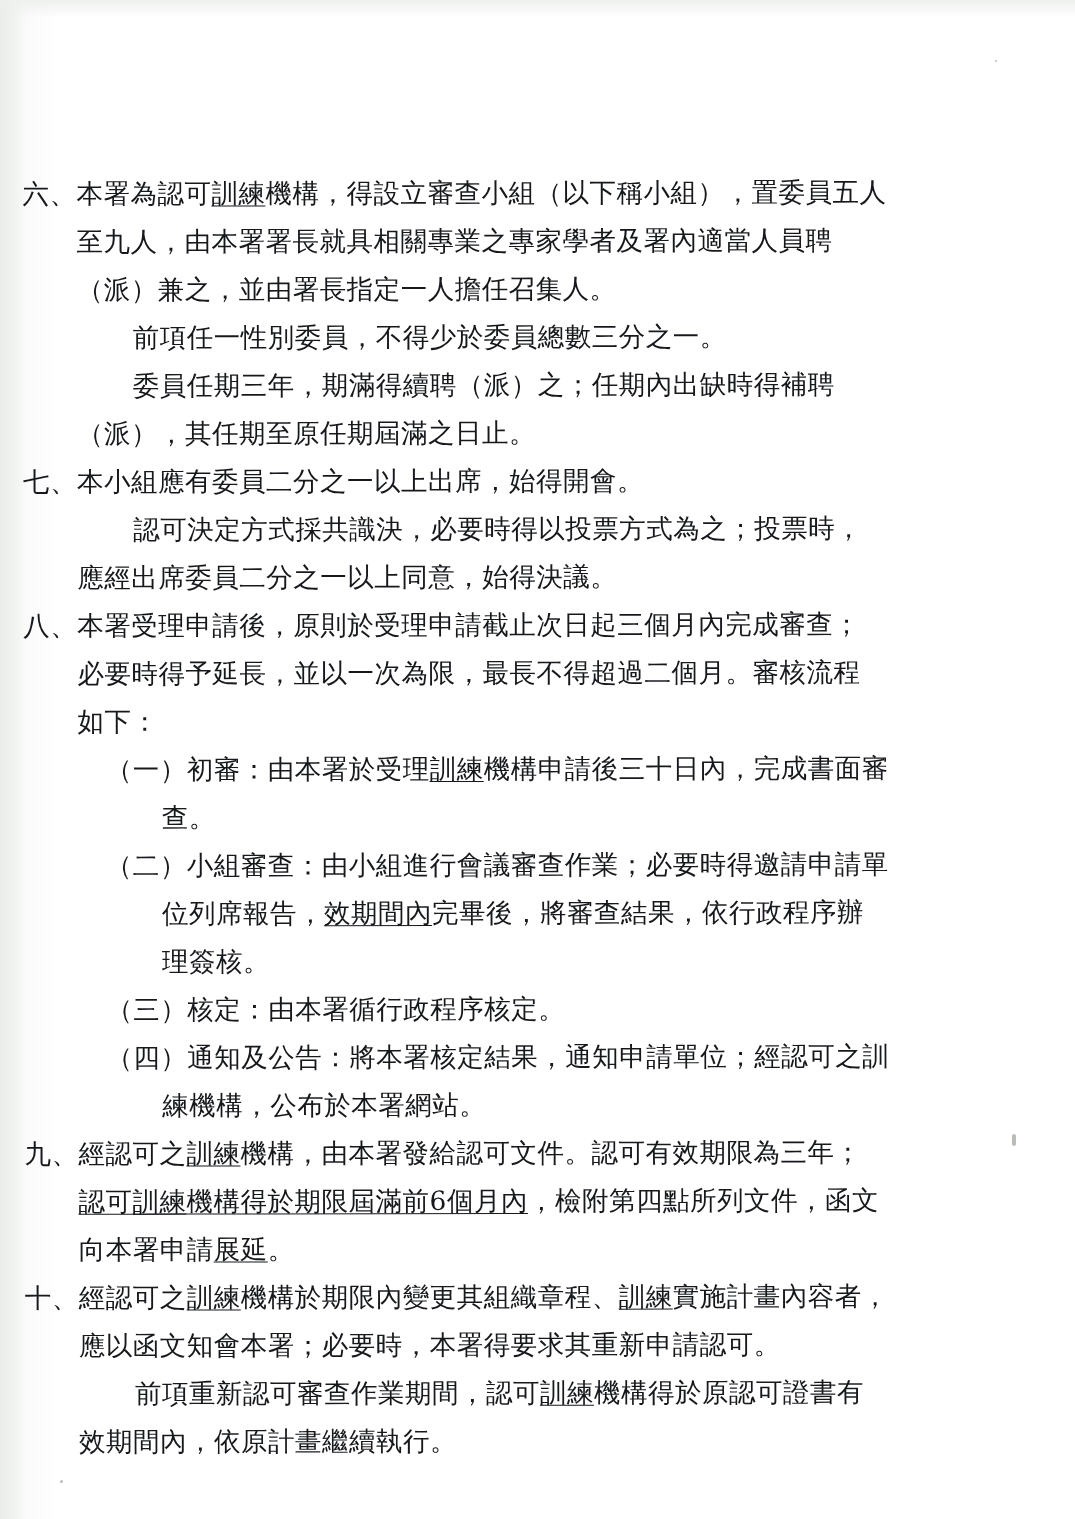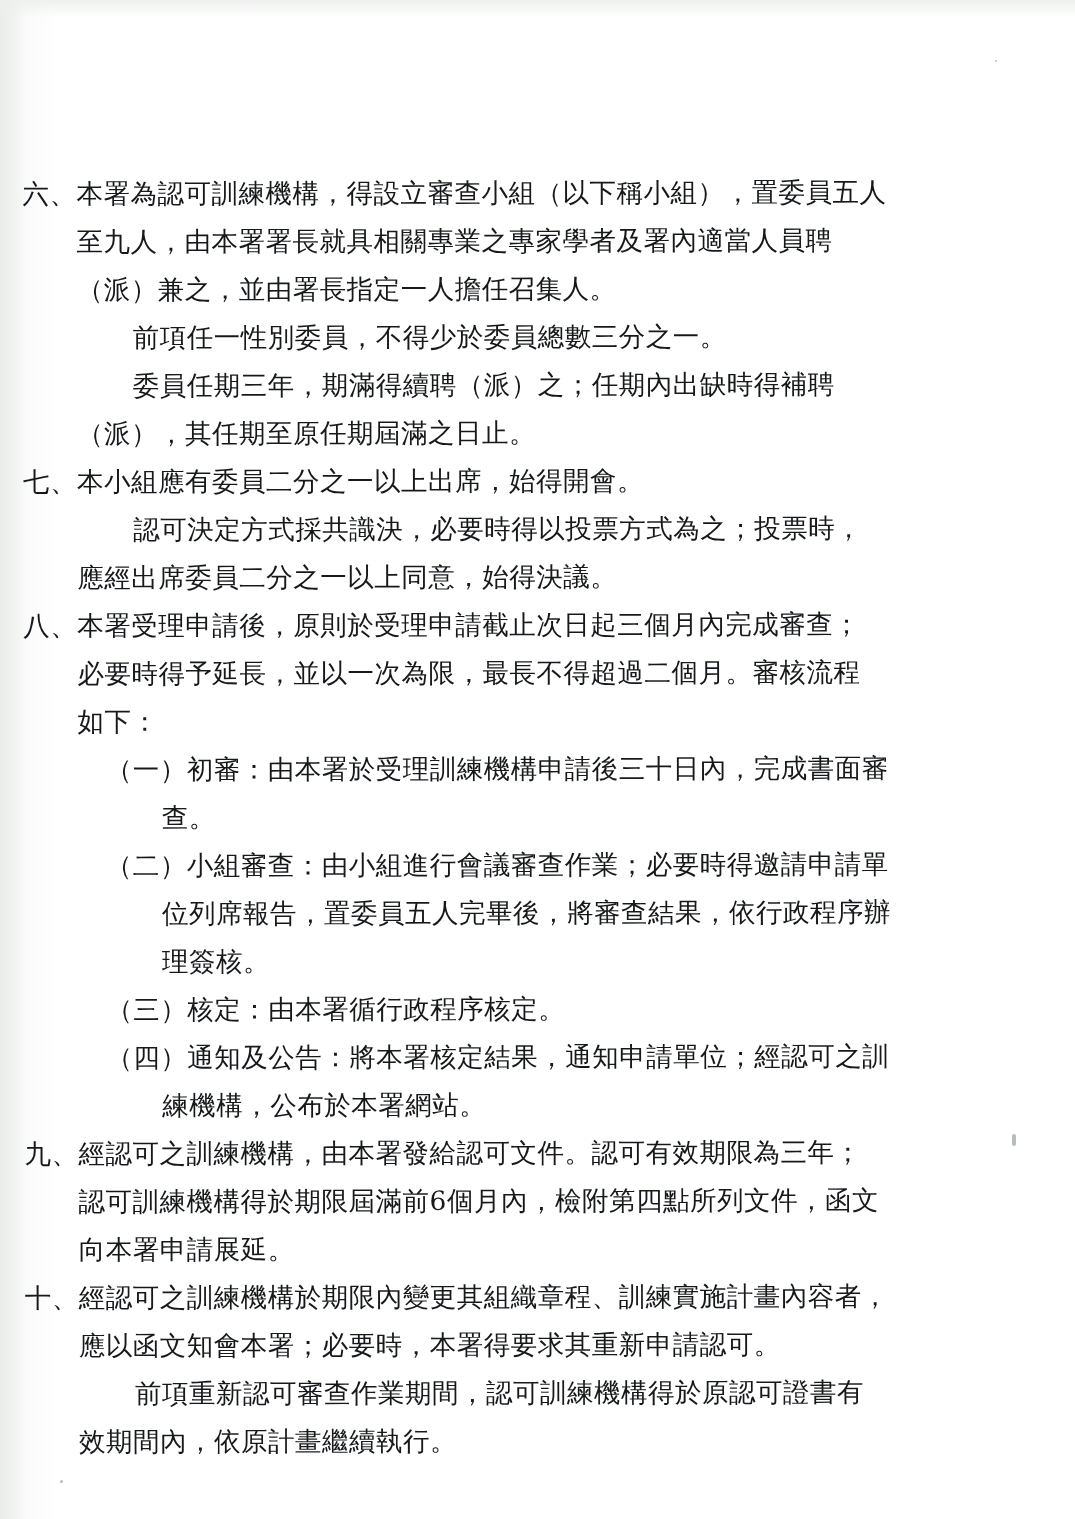--- a/index.html
+++ b/index.html
@@ -62,21 +62,21 @@
     white-space: pre;
     color: #16181c;
   }
   
   .ind-num   { padding-left: 22px; }      
   .ind-cont  { padding-left: 76px; }      
   .ind-para  { padding-left: 132px; }     
   .ind-sub   { padding-left: 104px; }     
   .ind-subc  { padding-left: 160px; }     
 
-  .u { text-underline-offset: 3px; text-decoration-thickness: 1px; }
+  .u { text-decoration: underline; text-underline-offset: 3px; text-decoration-thickness: 1px; }
 
   
   .skew {
     transform: rotate(-0.12deg);
     transform-origin: 0 0;
   }
 </style>
 </head>
 <body>
 
@@ -94,21 +94,21 @@
     <div class="line ind-cont">（派），其任期至原任期屆滿之日止。</div>
     <div class="line ind-num">七、本小組應有委員二分之一以上出席，始得開會。</div>
     <div class="line ind-para">認可決定方式採共識決，必要時得以投票方式為之；投票時，</div>
     <div class="line ind-cont">應經出席委員二分之一以上同意，始得決議。</div>
     <div class="line ind-num">八、本署受理申請後，原則於受理申請截止次日起三個月內完成審查；</div>
     <div class="line ind-cont">必要時得予延長，並以一次為限，最長不得超過二個月。審核流程</div>
     <div class="line ind-cont">如下：</div>
     <div class="line ind-sub">（一）初審：由本署於受理<span class="u">訓練</span>機構申請後三十日內，完成書面審</div>
     <div class="line ind-subc">查。</div>
     <div class="line ind-sub">（二）小組審查：由小組進行會議審查作業；必要時得邀請申請單</div>
-    <div class="line ind-subc">位列席報告，<span class="u">置委員五人</span>完畢後，將審查結果，依行政程序辦</div>
+    <div class="line ind-subc">位列席報告，<span class="u">效期間內</span>完畢後，將審查結果，依行政程序辦</div>
     <div class="line ind-subc">理簽核。</div>
     <div class="line ind-sub">（三）核定：由本署循行政程序核定。</div>
     <div class="line ind-sub">（四）通知及公告：將本署核定結果，通知申請單位；經認可之訓</div>
     <div class="line ind-subc">練機構，公布於本署網站。</div>
     <div class="line ind-num">九、經認可之<span class="u">訓練</span>機構，由本署發給認可文件。認可有效期限為三年；</div>
     <div class="line ind-cont u-line"><span class="u">認可<span class="u">訓練</span>機構得於期限屆滿前6個月內</span>，檢附第四點所列文件，函文</div>
     <div class="line ind-cont">向本署申請<span class="u">展延</span>。</div>
     <div class="line ind-num">十、經認可之<span class="u">訓練</span>機構於期限內變更其組織章程、<span class="u">訓練</span>實施計畫內容者，</div>
     <div class="line ind-cont">應以函文知會本署；必要時，本署得要求其重新申請認可。</div>
     <div class="line ind-para">前項重新認可審查作業期間，認可<span class="u">訓練</span>機構得於原認可證書有</div>

